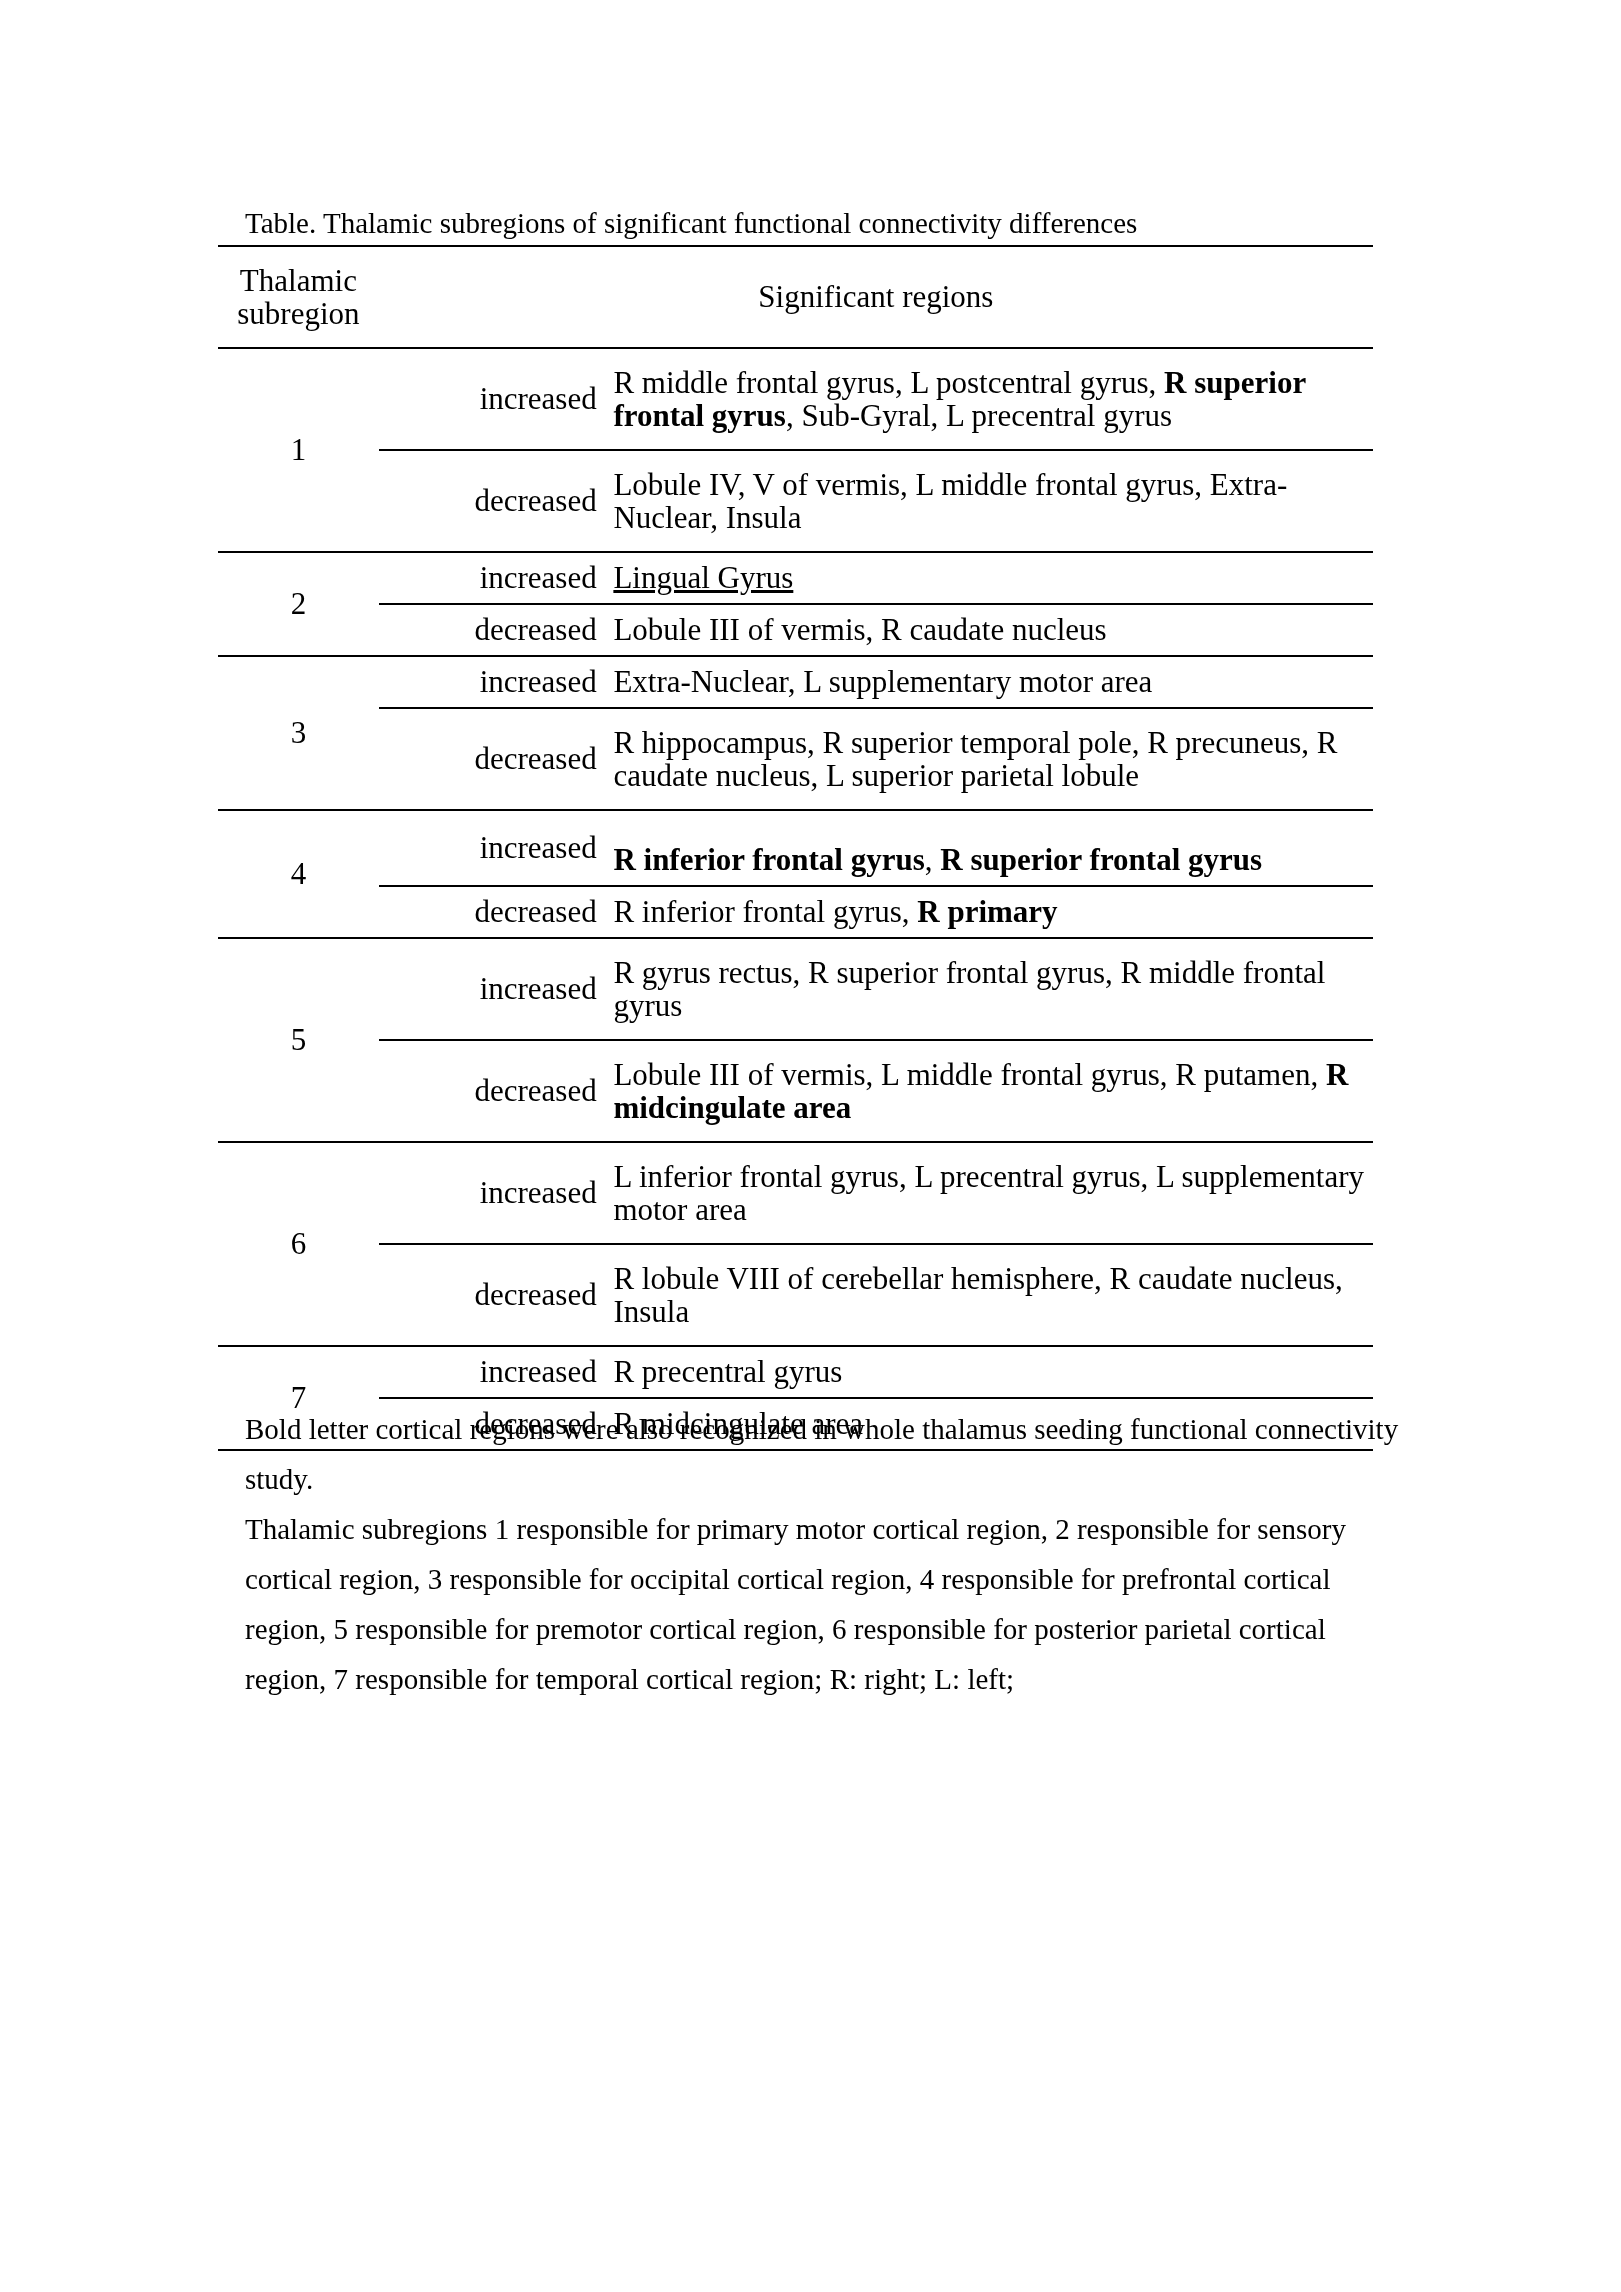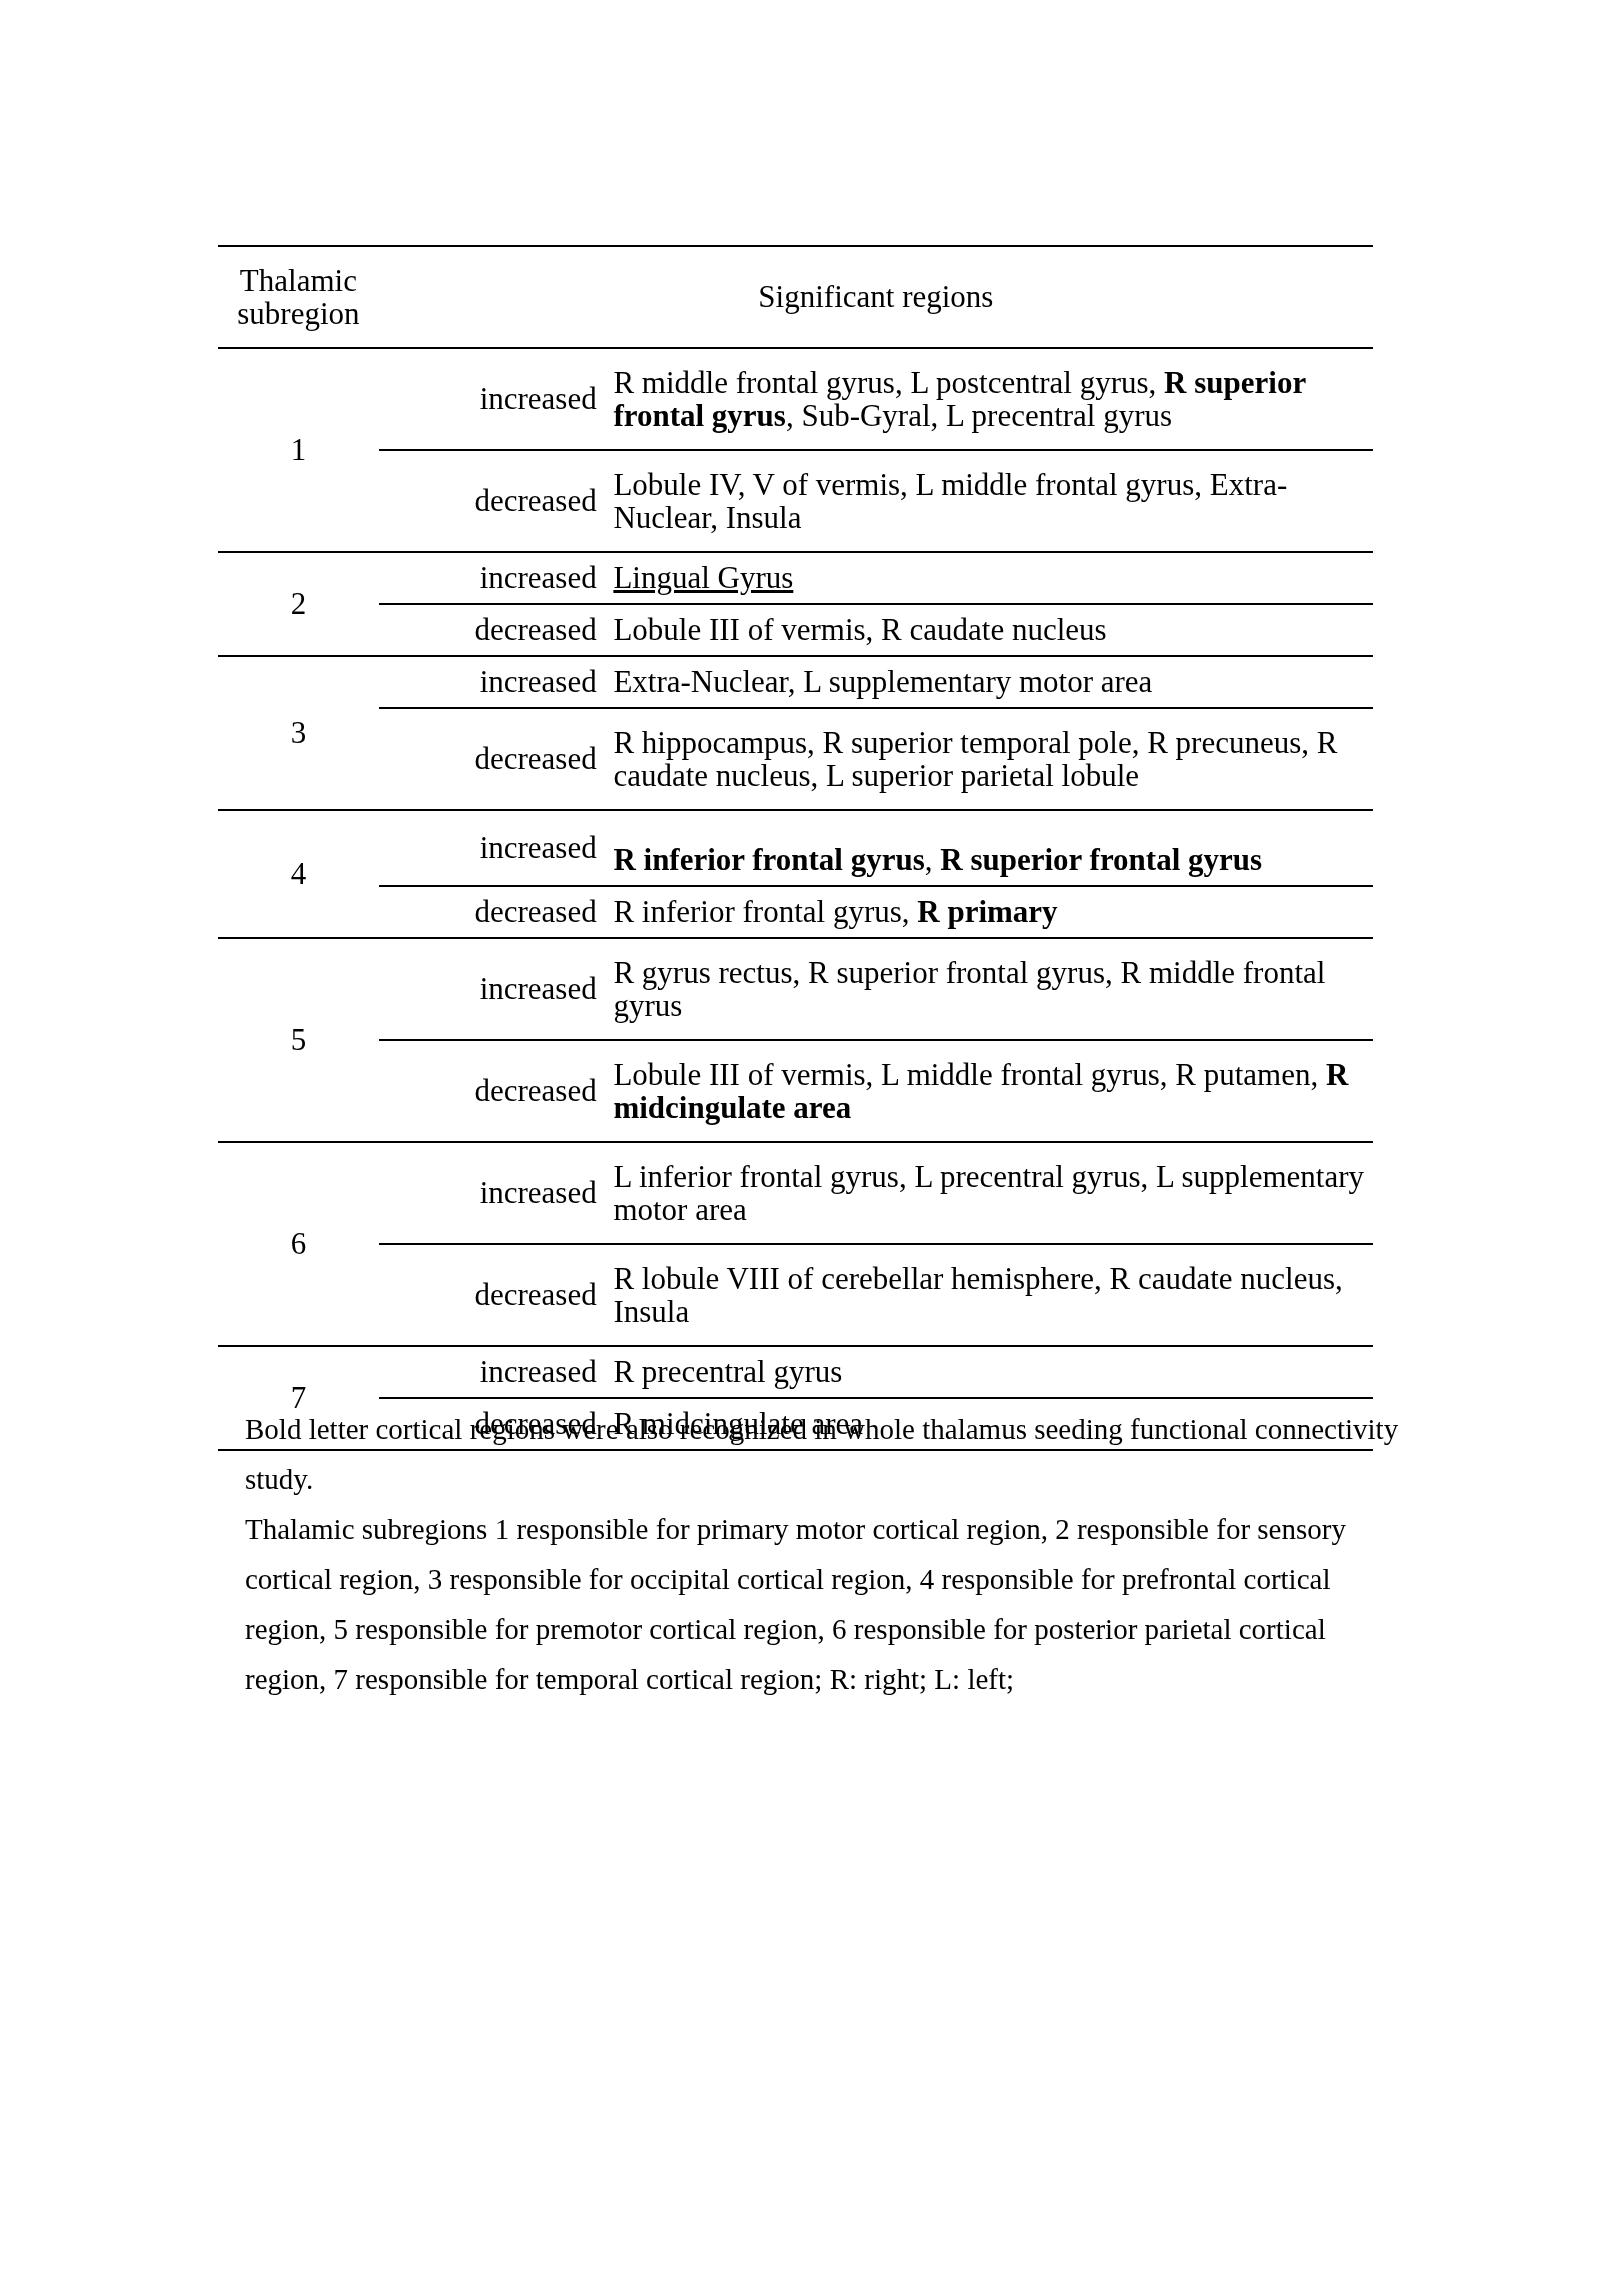--- a/index.html
+++ b/index.html
@@ -22,20 +22,21 @@
   .r2 td { height: 100px; }
   .cell3 { display: block; line-height: 33px; }
   b { font-weight: bold; }
   .note { position: absolute; left: 245px; top: 1404px; width: 1157px; font-size: 29px; line-height: 50px; }
   .note p { margin: 0; }
 </style>
 </head>
 <body>
 
 <div class="page">
+  <div class="caption">Table. Thalamic subregions of significant functional connectivity differences</div>
 
   <table class="t">
     <thead>
       <tr>
         <th class="col1 h1">
           <span>Thalamic</span>
           <span>subregion</span>
         </th>
         <th colspan="2" style="text-align:center;">Significant regions</th>
       </tr>

